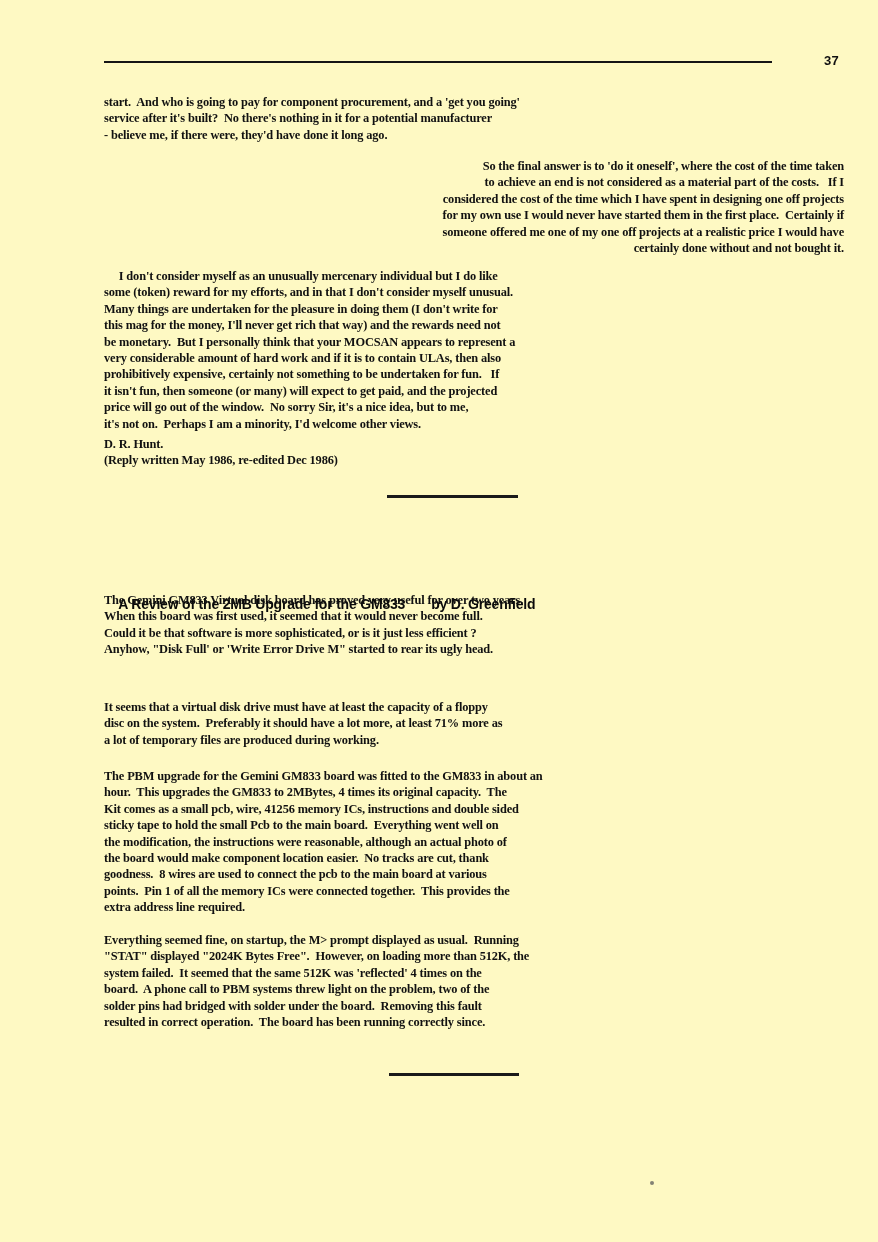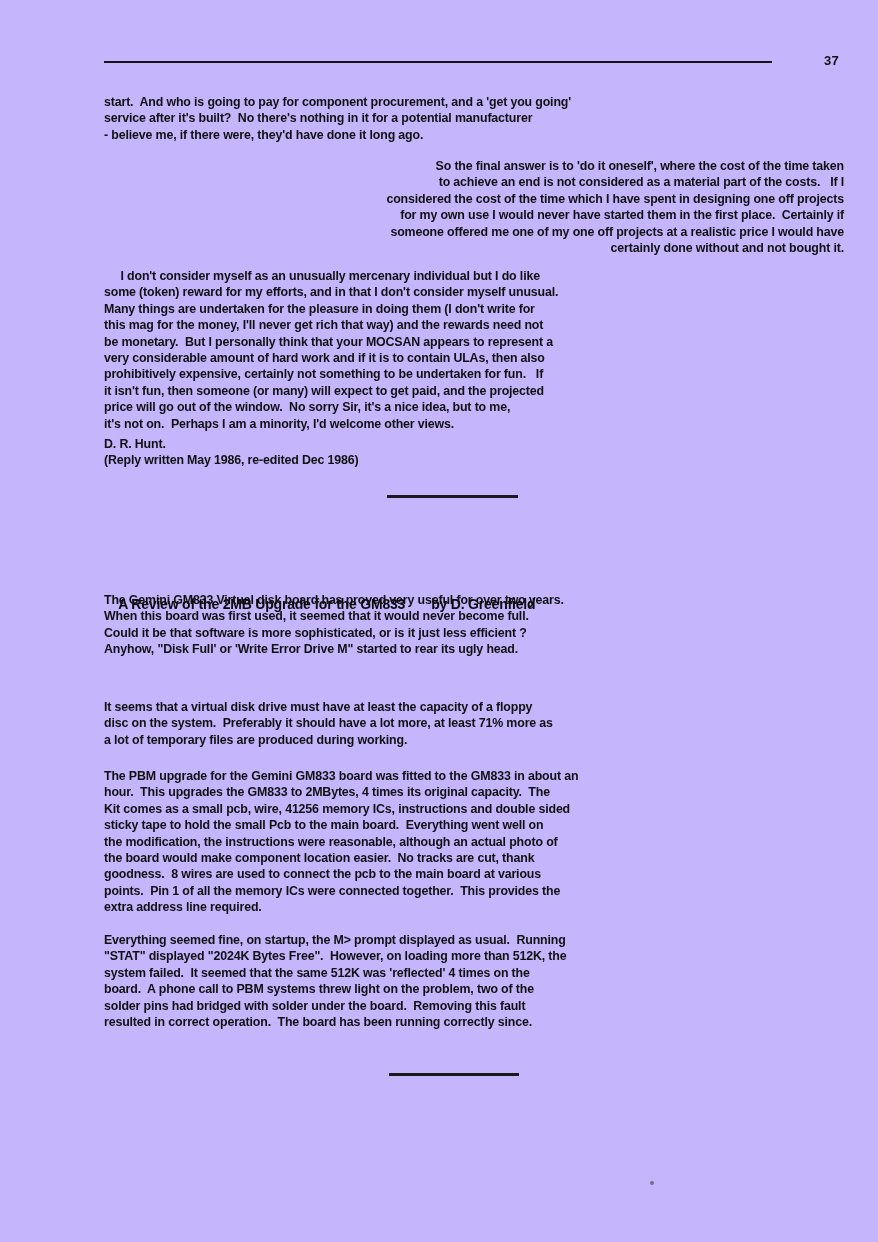--- a/index.html
+++ b/index.html
@@ -13,21 +13,21 @@
     position: relative;
     overflow: hidden;
     font-family: "Liberation Mono", "DejaVu Sans Mono", monospace;
     color: #0d0d0d;
     -webkit-font-smoothing: none;
   }
 
   .page {
     position: absolute;
     inset: 0;
-    background: #c4b5fd;
+    background: #fef9c3;
   }
 
   
   .header {
     position: absolute;
     top: 52px;
     left: 104px;
     width: 735px;
     height: 22px;
   }
@@ -49,21 +49,21 @@
     letter-spacing: 0.3px;
     color: #101010;
     line-height: 18px;
   }
 
   
   .body-text {
     position: absolute;
     left: 104px;
     width: 740px;
-    font-family: Liberation Sans, sans-serif;
+    font-family: Liberation Serif, serif;
     font-size: 12.4px;
     line-height: 16.4px;
     font-weight: bold;
     letter-spacing: -0.15px;
     color: #111111;
     white-space: pre-wrap;
     word-spacing: 0px;
   }
 
   #para-start     { top: 94px; }

